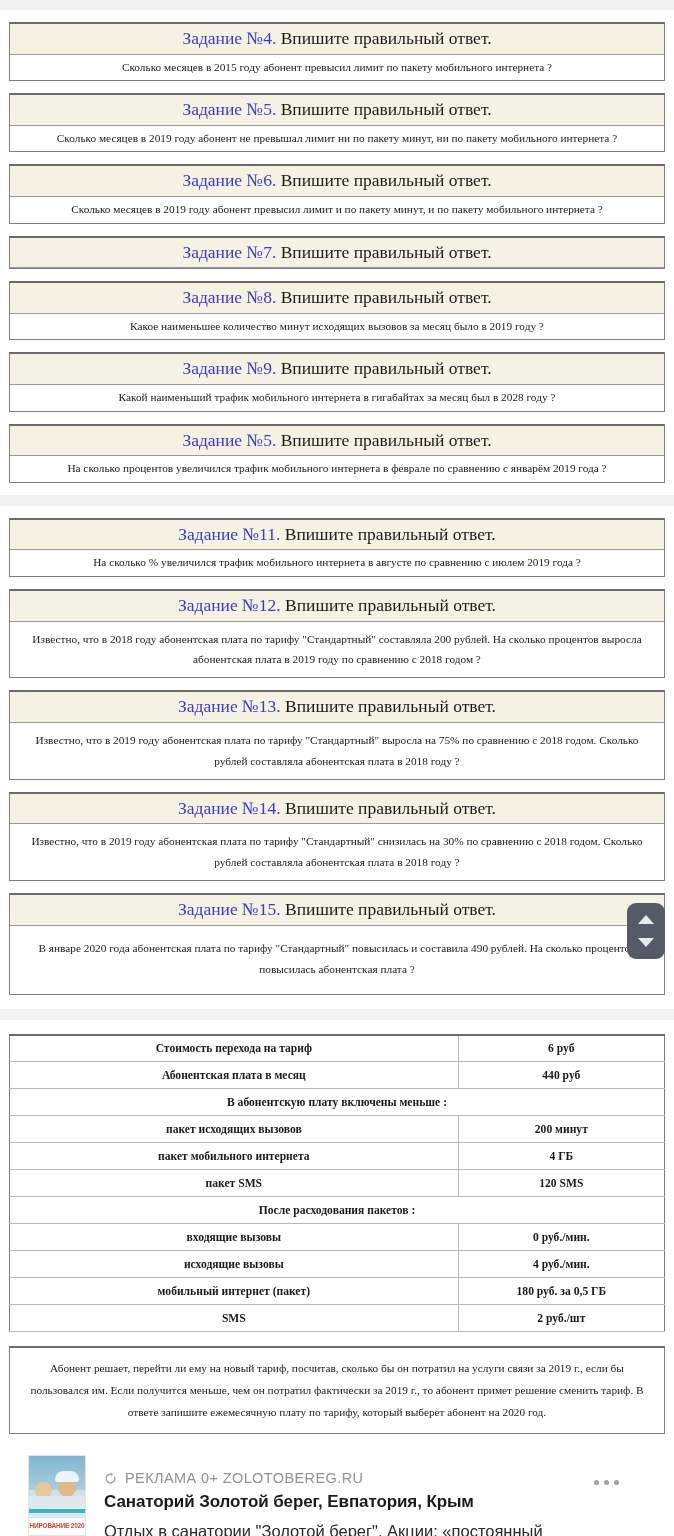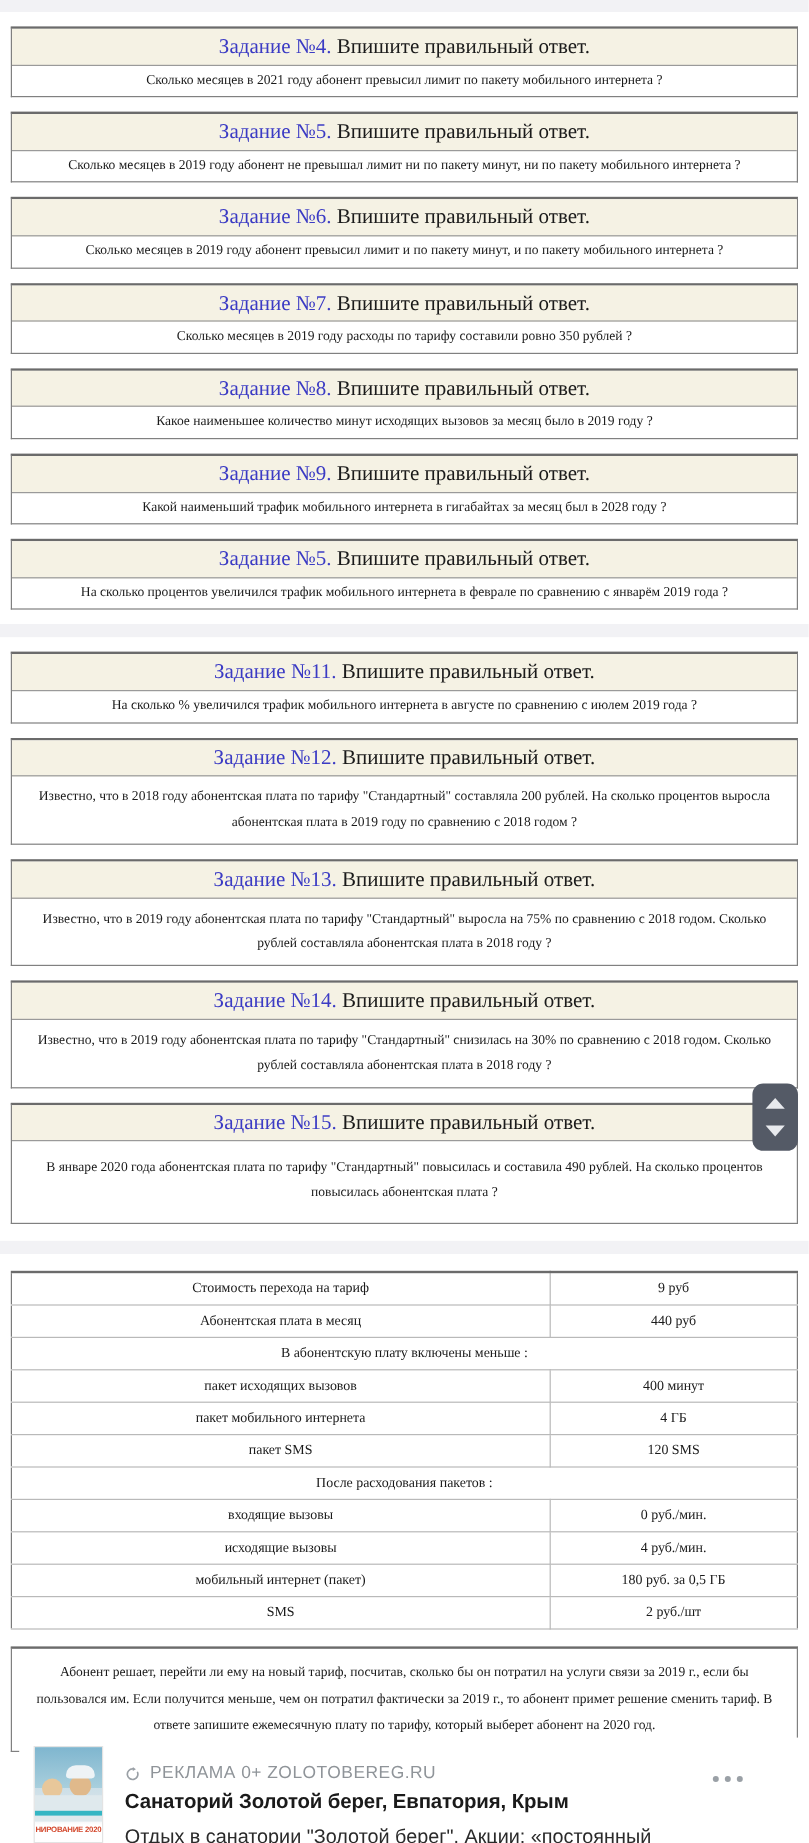--- a/index.html
+++ b/index.html
@@ -52,20 +52,21 @@
     border: 1px solid #7a7a7a;
     border-top: 2px solid #6b6b6b;
   }
   .tbl td {
     border: 1px solid #b9b9b9;
     text-align: center;
     font-size: 11.6px;
     color: #1a1a1a;
     padding: 6px 4px;
     height: 27px;
+    font-weight: bold;
   }
   .tbl tr td:first-child { border-left: none; }
   .tbl tr td:last-child { border-right: none; }
   .tbl td.label { width: 68.5%; }
   .tbl td.value { width: 31.5%; }
   .tbl td.full { width: 100%; }
 
   .note {
     border: 1px solid #808080;
     border-top: 2px solid #6b6b6b;
@@ -156,21 +157,21 @@
 <div id="page">
 
   <div class="band band-top"></div>
 
   <div class="section">
     <div class="task">
       <div class="task-header">
         <span class="task-num">Задание №4.</span>
         <span>Впишите правильный ответ.</span>
       </div>
-      <div class="task-body one-line">Сколько месяцев в 2021 году абонент превысил лимит по пакету мобильного интернета ?</div>
+      <div class="task-body one-line">Сколько месяцев в 2015 году абонент превысил лимит по пакету мобильного интернета ?</div>
     </div>
 
     <div class="task">
       <div class="task-header">
         <span class="task-num">Задание №5.</span>
         <span>Впишите правильный ответ.</span>
       </div>
       <div class="task-body one-line">Сколько месяцев в 2019 году абонент не превышал лимит ни по пакету минут, ни по пакету мобильного интернета ?</div>
     </div>
 
@@ -180,21 +181,20 @@
         <span>Впишите правильный ответ.</span>
       </div>
       <div class="task-body one-line">Сколько месяцев в 2019 году абонент превысил лимит и по пакету минут, и по пакету мобильного интернета ?</div>
     </div>
 
     <div class="task">
       <div class="task-header">
         <span class="task-num">Задание №7.</span>
         <span>Впишите правильный ответ.</span>
       </div>
-      <div class="task-body one-line">Сколько месяцев в 2019 году расходы по тарифу составили ровно 350 рублей ?</div>
     </div>
 
     <div class="task">
       <div class="task-header">
         <span class="task-num">Задание №8.</span>
         <span>Впишите правильный ответ.</span>
       </div>
       <div class="task-body one-line">Какое наименьшее количество минут исходящих вызовов за месяц было в 2019 году ?</div>
     </div>
 
@@ -262,32 +262,32 @@
 
   <div style="height:14px"></div>
   <div class="band band-sep"></div>
 
   <div class="section">
 
     <table class="tbl">
       <tbody>
         <tr>
           <td class="label">Стоимость перехода на тариф</td>
-          <td class="value">9 руб</td>
+          <td class="value">6 руб</td>
         </tr>
         <tr>
           <td class="label">Абонентская плата в месяц</td>
           <td class="value">440 руб</td>
         </tr>
         <tr>
           <td class="full" colspan="2">В абонентскую плату включены меньше :</td>
         </tr>
         <tr>
           <td class="label">пакет исходящих вызовов</td>
-          <td class="value">400 минут</td>
+          <td class="value">200 минут</td>
         </tr>
         <tr>
           <td class="label">пакет мобильного интернета</td>
           <td class="value">4 ГБ</td>
         </tr>
         <tr>
           <td class="label">пакет SMS</td>
           <td class="value">120 SMS</td>
         </tr>
         <tr>

